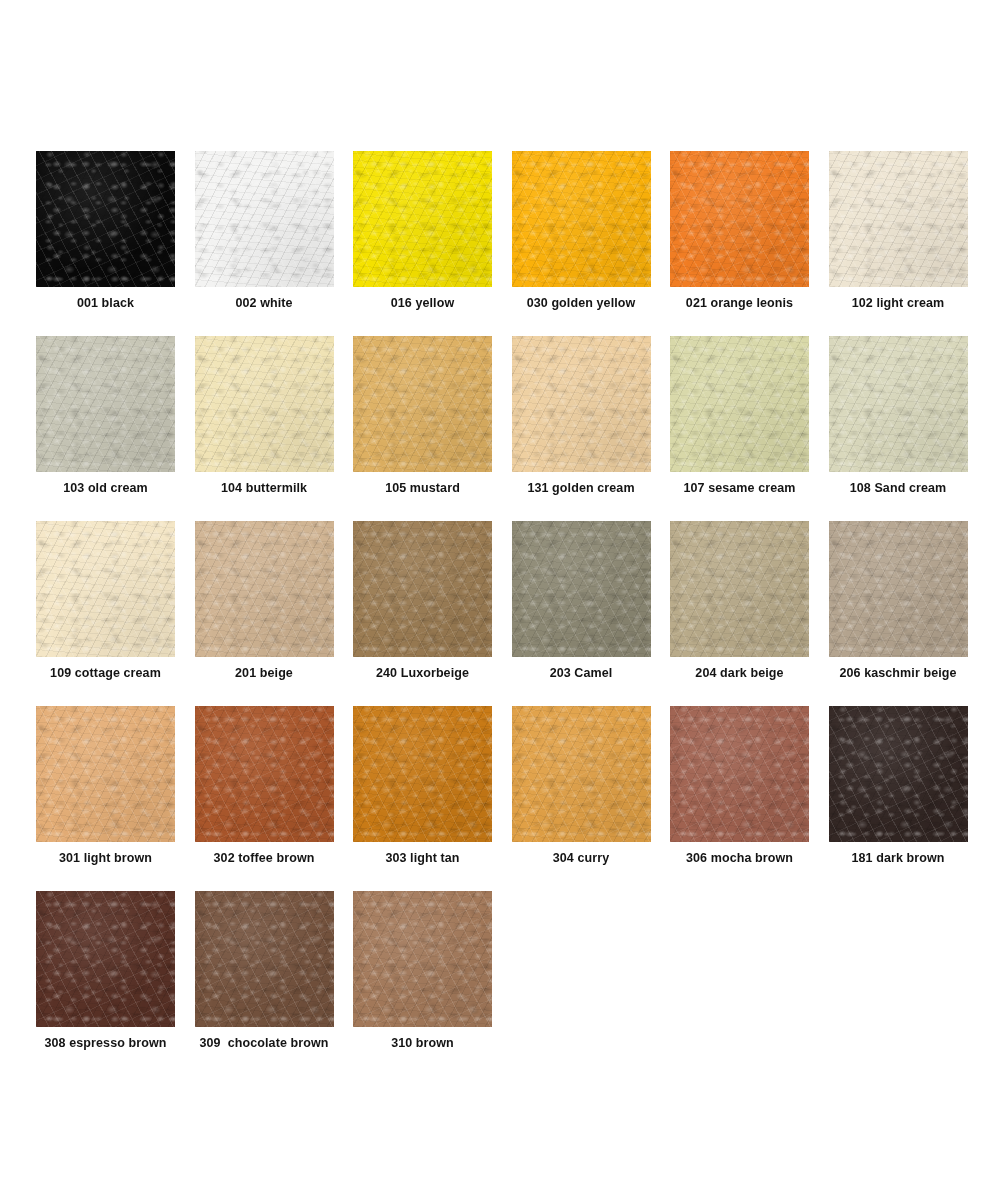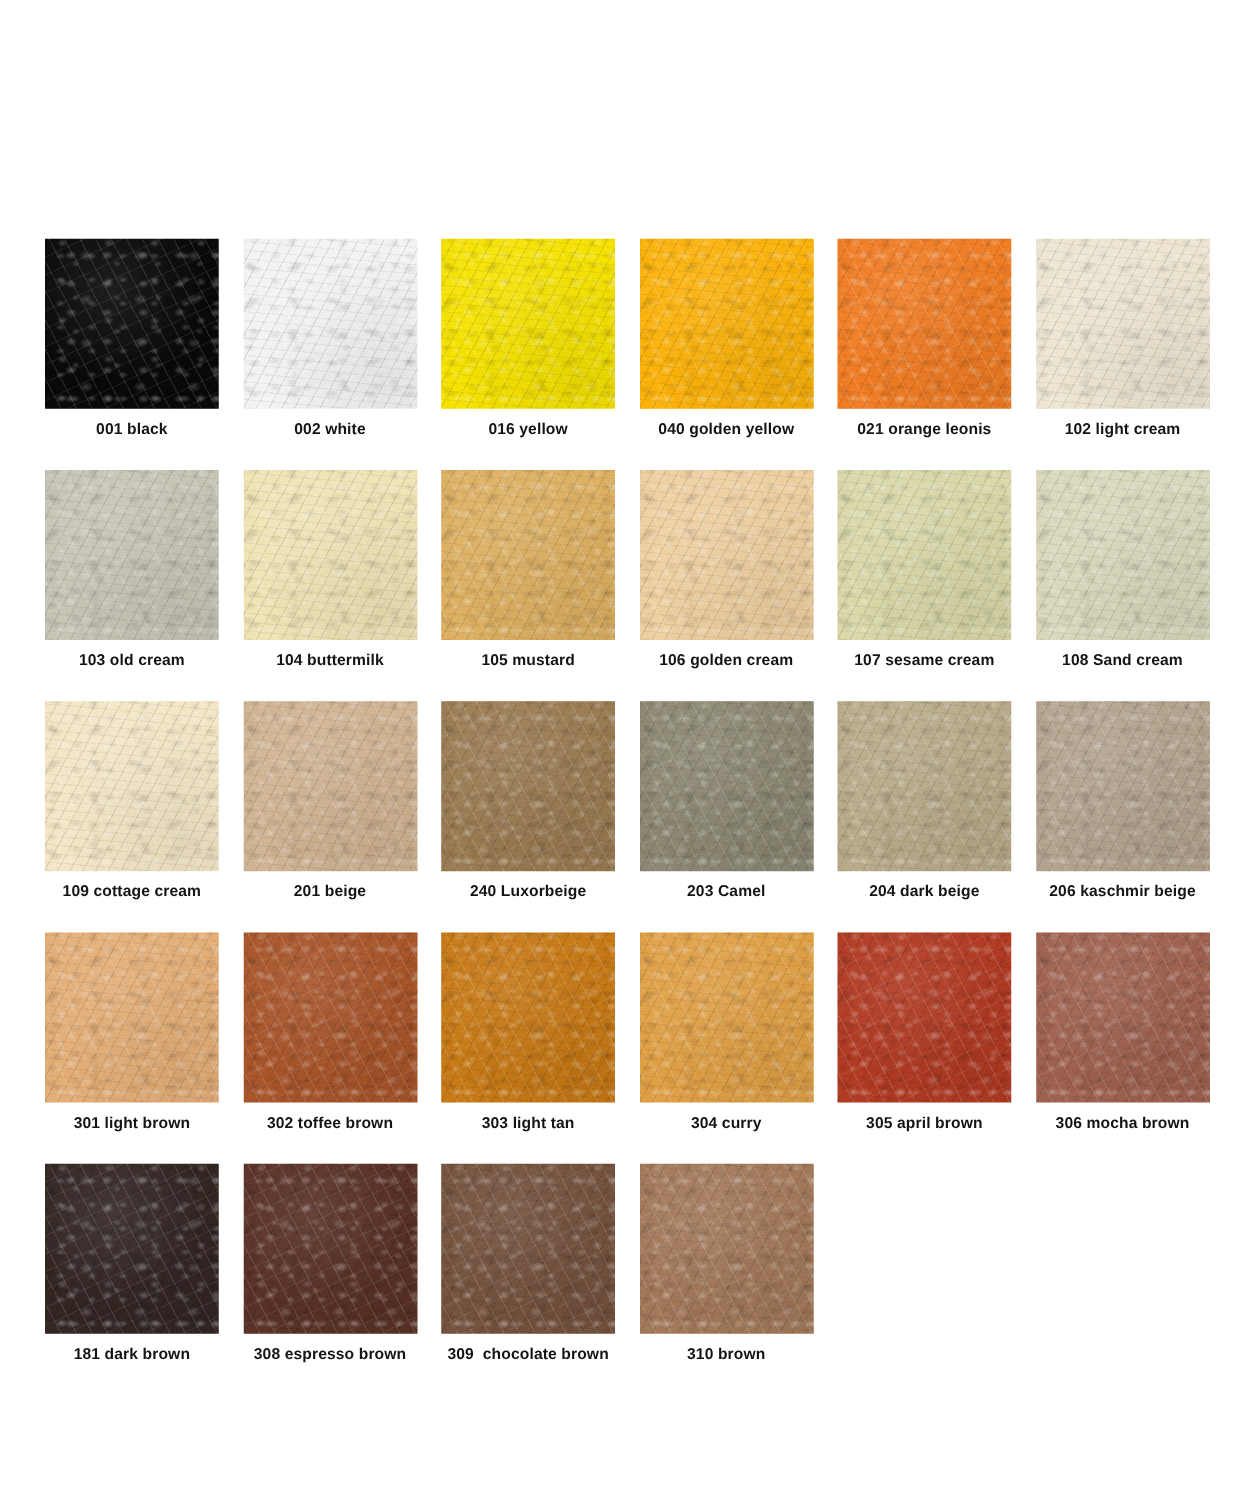--- a/index.html
+++ b/index.html
@@ -16,21 +16,20 @@
     overflow: hidden;
   }
 
   #chart-sheet {
     position: relative;
     width: 1000px;
     height: 1104px;
     background: #ffffff;
     box-sizing: border-box;
     padding: 151px 0 0 0;
-    margin-top: 40px;
   }
 
   #swatch-grid {
     display: grid;
     grid-template-columns: repeat(6, 139px);
     column-gap: 19.5px;
     row-gap: 0;
     margin-left: 36px;
     width: 931px;
   }
@@ -119,21 +118,21 @@
       <div class="swatch-cell">
         <div class="swatch-chip" style="background-color: rgb(243, 243, 242);"></div>
         <div class="swatch-label">002 white</div>
       </div>
       <div class="swatch-cell">
         <div class="swatch-chip" style="background-color: rgb(245, 226, 0);"></div>
         <div class="swatch-label">016 yellow</div>
       </div>
       <div class="swatch-cell">
         <div class="swatch-chip" style="background-color: rgb(251, 178, 11);"></div>
-        <div class="swatch-label">040 golden yellow</div>
+        <div class="swatch-label">030 golden yellow</div>
       </div>
       <div class="swatch-cell">
         <div class="swatch-chip" style="background-color: rgb(241, 125, 36);"></div>
         <div class="swatch-label">021 orange leonis</div>
       </div>
       <div class="swatch-cell">
         <div class="swatch-chip" style="background-color: rgb(238, 229, 210);"></div>
         <div class="swatch-label">102 light cream</div>
       </div>
       <div class="swatch-cell">
@@ -143,21 +142,21 @@
       <div class="swatch-cell">
         <div class="swatch-chip" style="background-color: rgb(240, 227, 181);"></div>
         <div class="swatch-label">104 buttermilk</div>
       </div>
       <div class="swatch-cell">
         <div class="swatch-chip" style="background-color: rgb(221, 176, 98);"></div>
         <div class="swatch-label">105 mustard</div>
       </div>
       <div class="swatch-cell">
         <div class="swatch-chip" style="background-color: rgb(238, 207, 160);"></div>
-        <div class="swatch-label">106 golden cream</div>
+        <div class="swatch-label">131 golden cream</div>
       </div>
       <div class="swatch-cell">
         <div class="swatch-chip" style="background-color: rgb(216, 216, 168);"></div>
         <div class="swatch-label">107 sesame cream</div>
       </div>
       <div class="swatch-cell">
         <div class="swatch-chip" style="background-color: rgb(217, 216, 188);"></div>
         <div class="swatch-label">108 Sand cream</div>
       </div>
       <div class="swatch-cell">
@@ -194,24 +193,20 @@
       </div>
       <div class="swatch-cell">
         <div class="swatch-chip" style="background-color: rgb(200, 122, 22);"></div>
         <div class="swatch-label">303 light tan</div>
       </div>
       <div class="swatch-cell">
         <div class="swatch-chip" style="background-color: rgb(224, 160, 70);"></div>
         <div class="swatch-label">304 curry</div>
       </div>
       <div class="swatch-cell">
-        <div class="swatch-chip" style="background-color: rgb(178, 59, 35);"></div>
-        <div class="swatch-label">305 april brown</div>
-      </div>
-      <div class="swatch-cell">
         <div class="swatch-chip" style="background-color: rgb(160, 98, 80);"></div>
         <div class="swatch-label">306 mocha brown</div>
       </div>
       <div class="swatch-cell">
         <div class="swatch-chip" style="background-color: rgb(51, 39, 36);"></div>
         <div class="swatch-label">181 dark brown</div>
       </div>
       <div class="swatch-cell">
         <div class="swatch-chip" style="background-color: rgb(90, 50, 39);"></div>
         <div class="swatch-label">308 espresso brown</div>

